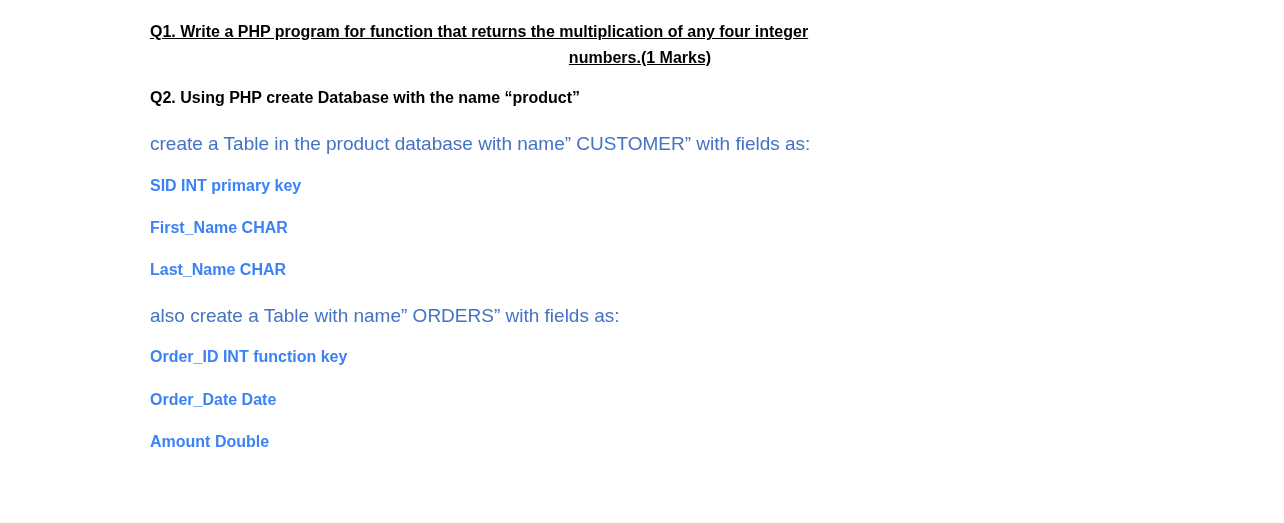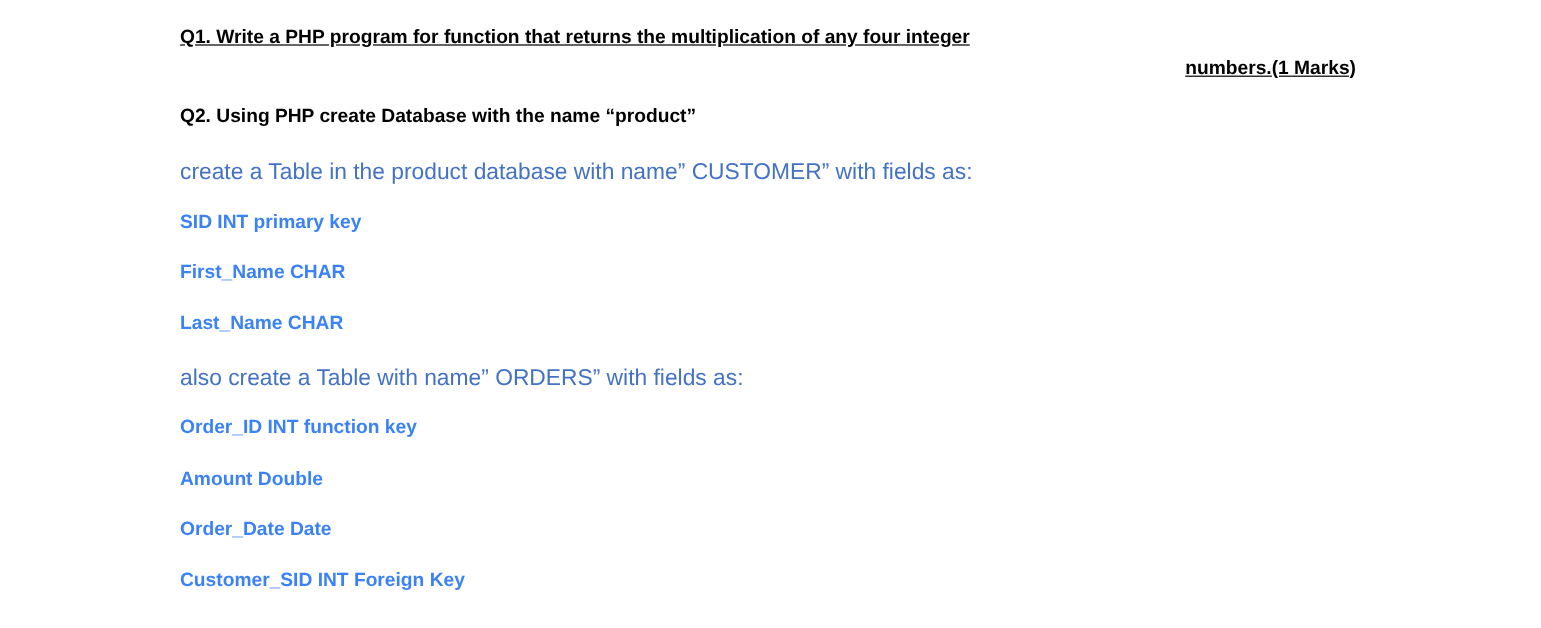--- a/index.html
+++ b/index.html
@@ -57,21 +57,21 @@
       line-height: 1.4;
     }
   </style>
 </head>
 <body>
 
 <div class="content-area">
 
   <div class="question-block">
     <div class="q1-text">Q1.  Write a PHP program for function that returns the multiplication of any four integer</div>
-    <div style="display:flex; justify-content:flex-end; margin-bottom:14px;">
+    <div style="display:flex; justify-content:center; margin-bottom:14px;">
       <span class="q1-text">numbers.</span>
       <span class="q1-text">(1 Marks)</span>
     </div>
   </div>
 
   <div class="question-block">
     <div class="q2-text">Q2.  Using PHP create Database with the name “product”</div>
   </div>
 
   <div class="blue-instruction">create a Table in the product database with name” CUSTOMER” with fields as:</div>
@@ -79,18 +79,17 @@
   <div>
     <div class="field-item">SID INT primary key</div>
     <div class="field-item">First_Name CHAR</div>
     <div class="field-item">Last_Name CHAR</div>
   </div>
 
   <div class="blue-instruction">also create a Table with name” ORDERS” with fields as:</div>
 
   <div>
     <div class="field-item">Order_ID INT function key</div>
+    <div class="field-item">Order_Date Date</div>
     <div class="field-item">Amount Double</div>
-    <div class="field-item">Order_Date Date</div>
-    <div class="field-item">Customer_SID INT Foreign Key</div>
   </div>
 
 </div>
 
 </body></html>

